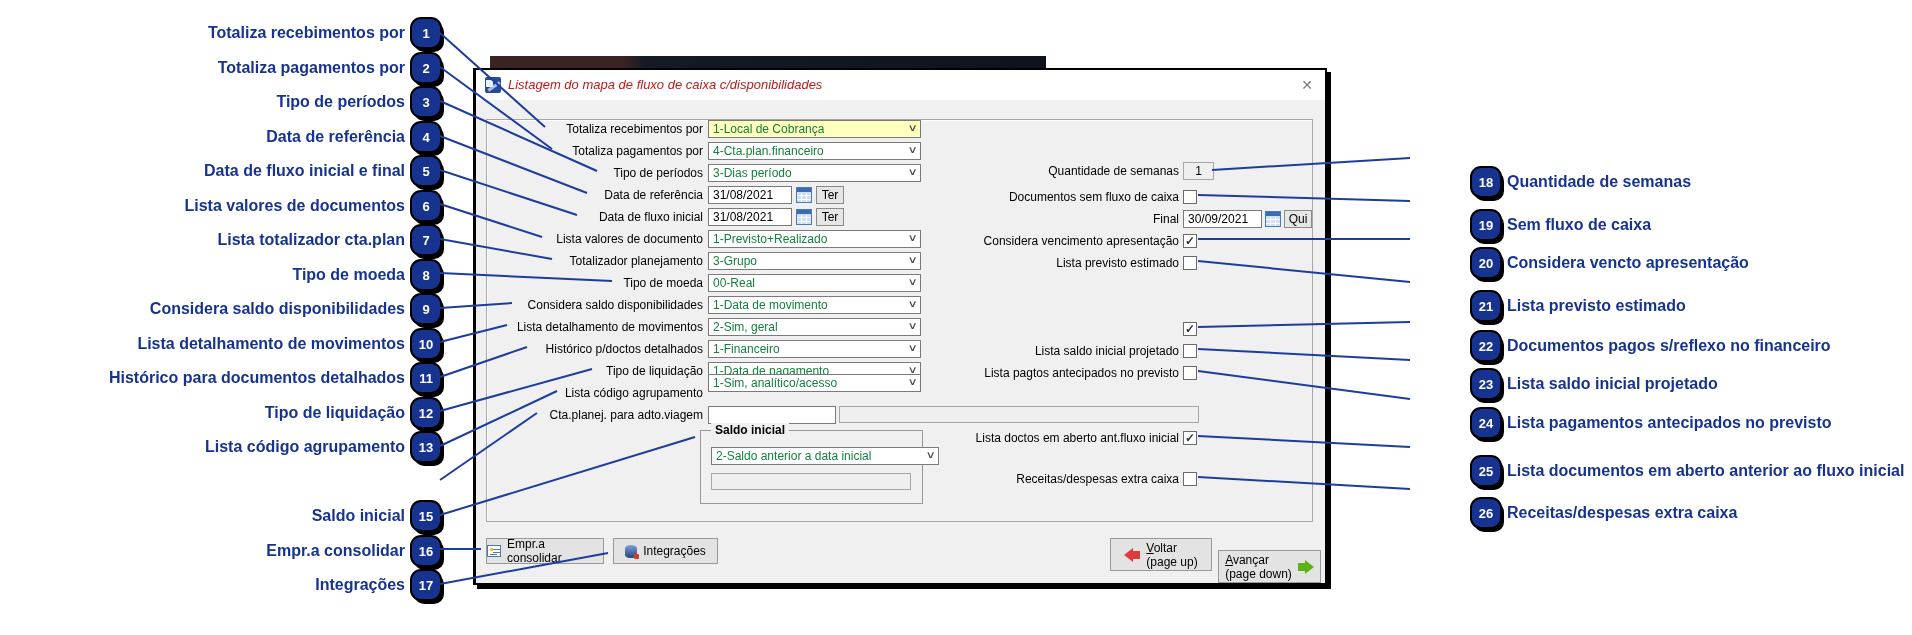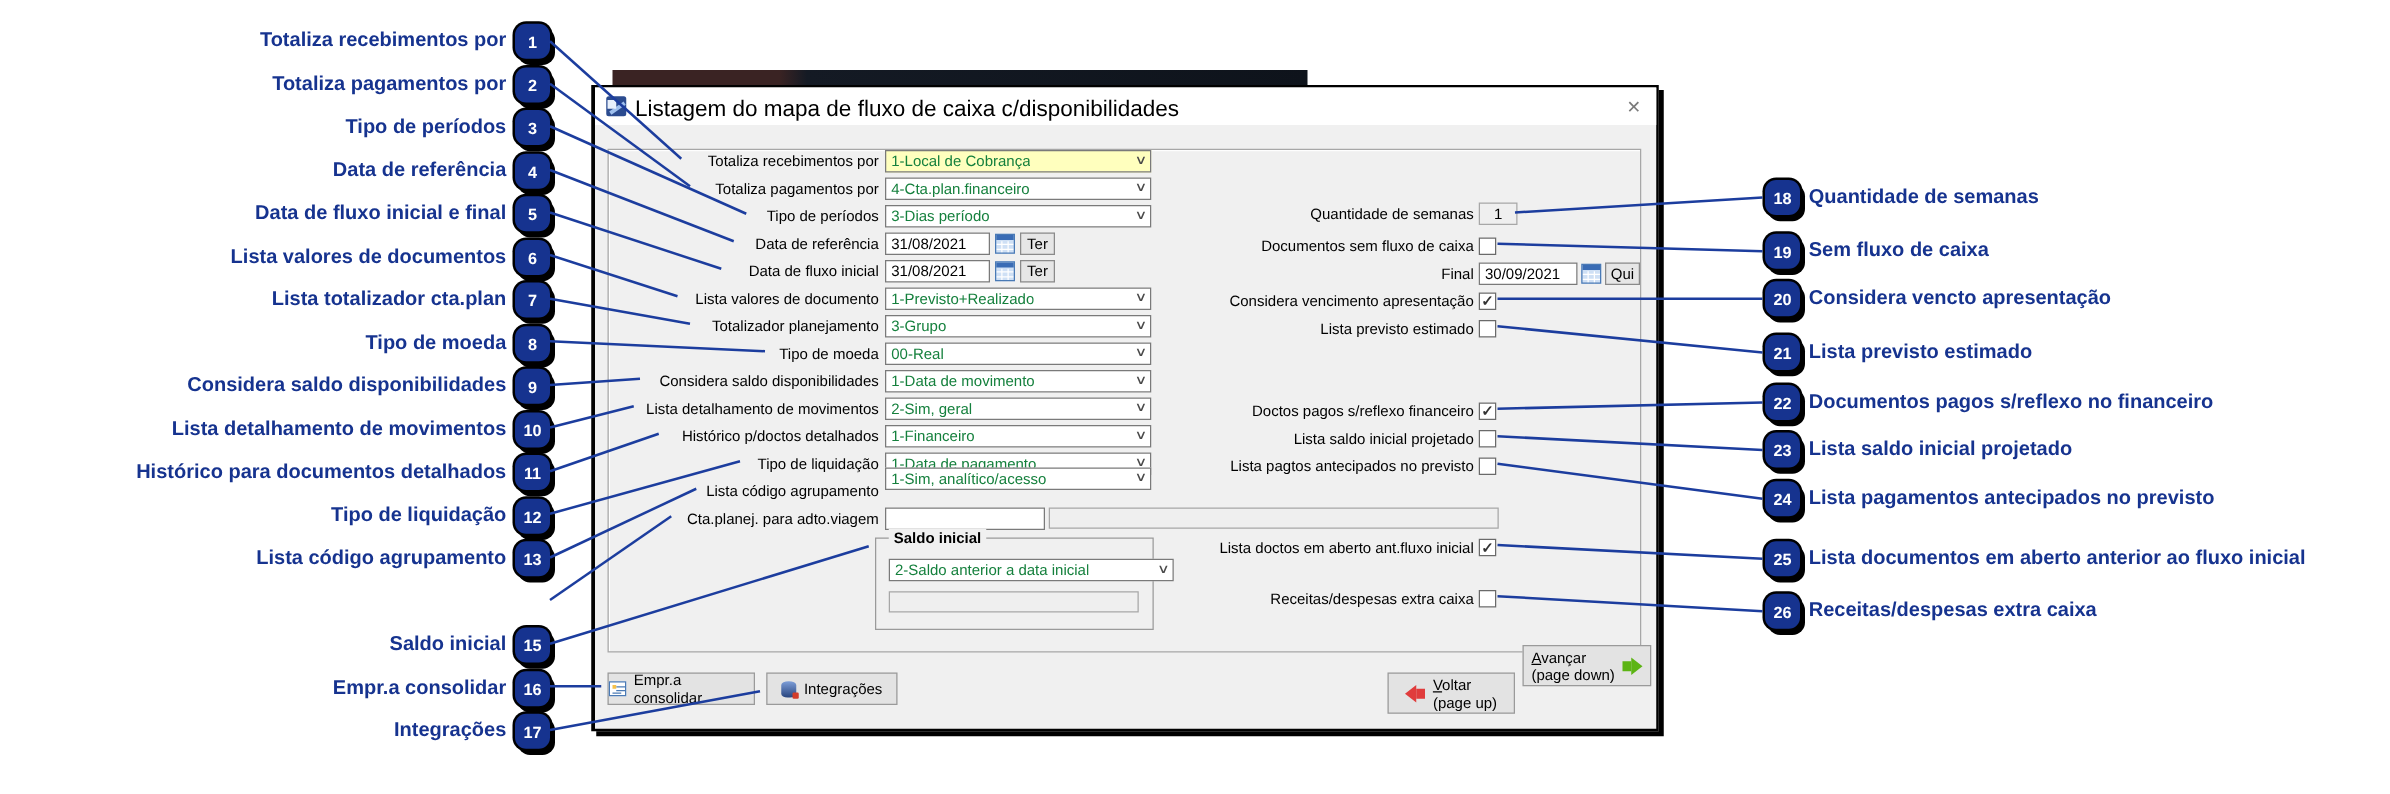--- a/index.html
+++ b/index.html
@@ -2,42 +2,42 @@
 <html><head>
 <meta charset="utf-8">
 <style>
   html,body{margin:0;padding:0;background:#fff;}
   .canvas{position:relative;width:1912px;height:635px;background:#fff;overflow:hidden;
           font-family:"Liberation Sans",sans-serif;}
 
   
   .callout{position:absolute;display:flex;align-items:center;gap:7px;height:32px;z-index:40;}
   .callout.left{left:0;width:440px;justify-content:flex-end;}
-  .callout.right{left:1412px;}
+  .callout.right{left:1472px;margin-top:24px;}
   .callout-text{font-weight:bold;font-size:16px;color:#16338f;white-space:nowrap;}
   .badge{width:28px;height:28px;border-radius:9px;background:#16338f;color:#fff;
          font-size:13px;font-weight:bold;display:flex;align-items:center;justify-content:center;
          box-shadow:0 0 0 2px #000,3px 4px 0 1px #000;flex:0 0 auto;}
 
   
   .lines{position:absolute;left:0;top:0;z-index:50;pointer-events:none;}
 
   
   .bg-strip{position:absolute;left:490px;top:56px;width:556px;height:13px;z-index:1;
             background:linear-gradient(90deg,#3a2323 0%,#3a2323 24%,#141a24 28%,#0e131b 100%);}
 
   
   .dialog{position:absolute;left:473px;top:68px;width:854px;height:517px;background:#f0f0f0;
           border:2px solid #000;border-left-width:3px;box-shadow:4px 4px 0 0 #000;z-index:10;box-sizing:border-box;}
   .titlebar{position:absolute;left:0;top:0;right:0;height:30px;background:#fff;display:flex;align-items:center;}
   .app-icon{position:absolute;left:9px;top:7px;width:16px;height:16px;background:#2b4b8f;border-radius:2px;
             overflow:hidden;}
   .app-icon:before{content:"";position:absolute;left:2px;top:8px;width:14px;height:3px;background:#9fc0ee;transform:rotate(-35deg);}
   .app-icon:after{content:"";position:absolute;left:1px;top:3px;width:7px;height:7px;background:#e8f0fb;}
-  .title-text{position:absolute;left:32px;top:7px;font-size:18px;color:#000000;white-space:nowrap;}
+  .title-text{position:absolute;left:32px;top:7px;font-size:13px;color:#b91c1c;white-space:nowrap;font-style:italic;}
   .close-btn{position:absolute;right:12px;top:7px;font-size:14px;color:#7a7a7a;line-height:16px;cursor:default;}
 
   .panel{position:absolute;left:10px;top:49px;width:827px;height:403px;border:1px solid #a7a7a7;
          box-shadow:inset 1px 1px 0 rgba(255,255,255,.9);background:#f0f0f0;box-sizing:border-box;}
 
   
   .flabel{position:absolute;width:227px;text-align:right;font-size:12px;color:#000;line-height:18px;white-space:nowrap;}
   .rlabel{position:absolute;left:0;width:703px;text-align:right;font-size:12px;color:#000;line-height:16px;white-space:nowrap;}
   .combo{position:absolute;left:232px;width:213px;height:18px;background:#fff;border:1px solid #7a7a7a;
          box-sizing:border-box;display:flex;align-items:center;}
@@ -192,21 +192,20 @@
     <div class="tinput" style="top:140px;left:707px;width:79px">30/09/2021</div>
     <div class="calbtn" style="top:141px;left:789px"></div>
     <div class="daybtn" style="top:140px;left:808px">Qui</div>
 
     <span class="rlabel" style="top:163px">Considera vencimento apresentação</span>
     <span class="cbx" style="top:164px;left:707px">✓</span>
 
     <span class="rlabel" style="top:185px">Lista previsto estimado</span>
     <span class="cbx" style="top:186px;left:707px"></span>
 
-    <span class="rlabel" style="top:251px">Doctos pagos s/reflexo financeiro</span>
     <span class="cbx" style="top:252px;left:707px">✓</span>
 
     <span class="rlabel" style="top:273px">Lista saldo inicial projetado</span>
     <span class="cbx" style="top:274px;left:707px"></span>
 
     <span class="rlabel" style="top:295px">Lista pagtos antecipados no previsto</span>
     <span class="cbx" style="top:296px;left:707px"></span>
 
     <span class="rlabel" style="top:360px">Lista doctos em aberto ant.fluxo inicial</span>
     <span class="cbx" style="top:361px;left:707px">✓</span>
@@ -225,21 +224,21 @@
     <div class="btn btn-2line" style="left:634px;top:468px;width:102px;height:33px">
       <span class="arr">
         <span class="tri-l" style="border-right-color:#e03c3c"></span>
           <span class="bar" style="background:#e03c3c"></span>
       </span>
       <span class="lines2">
           <span>Voltar</span>
           <span>(page up)</span>
         </span>
     </div>
-    <div class="btn btn-2line" style="left:742px;top:446px;width:103px;height:33px">
+    <div class="btn btn-2line" style="left:742px;top:480px;width:103px;height:33px">
       <span class="lines2">
           <span>Avançar</span>
           <span>(page down)</span>
         </span>
       <span class="arr">
         <span class="bar" style="background:#5cb414"></span>
           <span class="tri-r" style="border-left-color:#5cb414"></span>
       </span>
     </div>
   </div>

